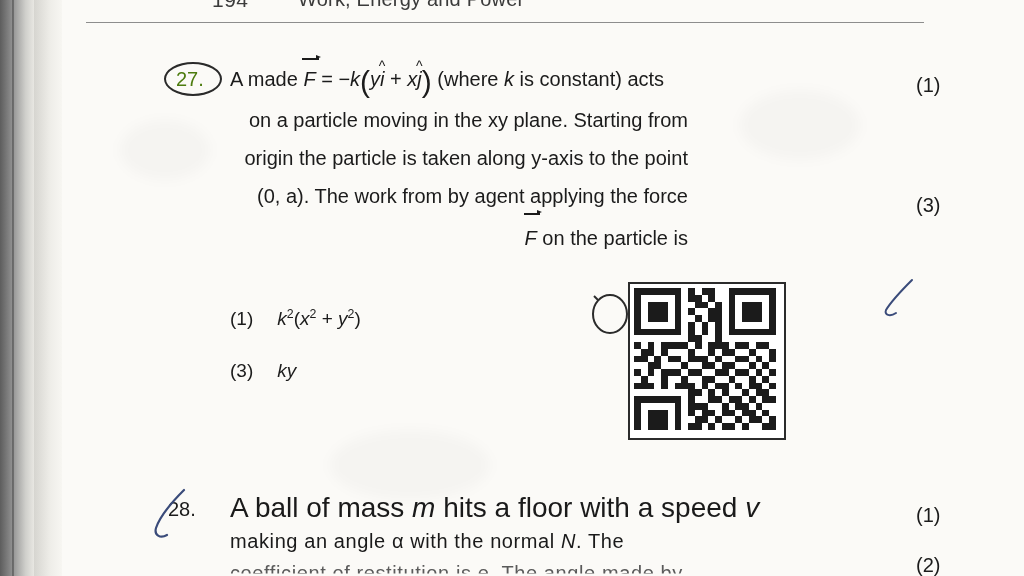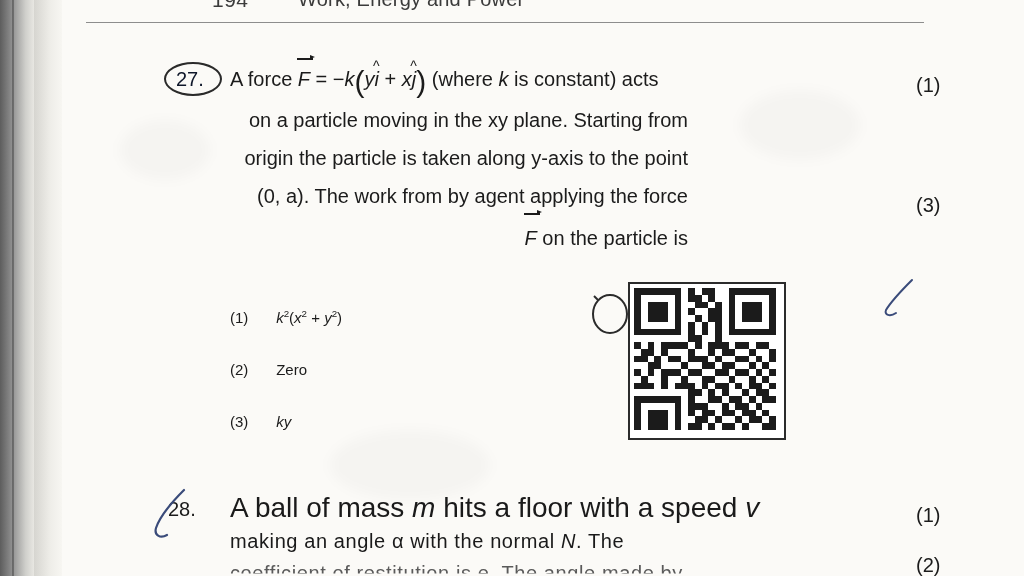--- a/index.html
+++ b/index.html
@@ -96,21 +96,21 @@
     left: -4px; top: 2px;
     width: 58px; height: 34px;
     border: 2px solid #2a2a2a;
     border-radius: 50% / 50%;
     box-sizing: border-box;
   }
   .qnum-text {
     position: absolute;
     left: 8px; top: 8px;
     font-size: 20px;
-    color: #0f172a;
+    color: #4d7c0f;
   }
   .qline {
     font-size: 20px;
     line-height: 38px;
     color: #1b1b1b;
     white-space: nowrap;
   }
   .qline.indent1 { padding-left: 62px; text-align: right; }
 
   
@@ -149,21 +149,21 @@
   }
   sup { font-size: 0.65em; vertical-align: super; }
 
   
   .opts {
     position: absolute;
     left: 230px; top: 288px;
     width: 420px;
   }
   .opt {
-    font-size: 15px;
+    font-size: 19px;
     line-height: 52px;
     color: #1b1b1b;
     white-space: nowrap;
   }
   .opt .lbl { display: inline-block; width: 42px; }
 
   
   .q28 {
     position: absolute;
     left: 168px; top: 492px;
@@ -274,40 +274,36 @@
     <div class="top-num">194</div>
     <div class="top-title">Work, Energy and Power</div>
   </div>
   <div class="top-rule"></div>
 
   <div class="q27">
     <div class="qnum-ellipse"></div>
     <div class="qnum-text">27.</div>
 
     <div class="qline" style="padding-left:62px;">
-      <span>A force </span><span class="vec"><i class="m">F</i><span class="arrowhead"></span></span><span> = −</span><i class="m">k</i><span class="paren-big">(</span><i class="m">y</i><span class="hat">i</span><span> + </span><i class="m">x</i><span class="hat">j</span><span class="paren-big">)</span><span> (where </span><i class="m">k</i><span> is constant) acts</span>
+      <span>A made </span><span class="vec"><i class="m">F</i><span class="arrowhead"></span></span><span> = −</span><i class="m">k</i><span class="paren-big">(</span><i class="m">y</i><span class="hat">i</span><span> + </span><i class="m">x</i><span class="hat">j</span><span class="paren-big">)</span><span> (where </span><i class="m">k</i><span> is constant) acts</span>
     </div>
 
     <div class="qline indent1">on a particle moving in the xy plane. Starting from</div>
     <div class="qline indent1">origin the particle is taken along y-axis to the point</div>
     <div class="qline indent1">(0, a). The work from by agent applying the force</div>
 
     <div class="qline indent1" style="line-height:46px;">
       <span class="vec"><i class="m">F</i><span class="arrowhead"></span></span><span> on the particle is</span>
     </div>
   </div>
 
   <div class="opts">
     <div class="opt">
       <span class="lbl">(1)</span>
       <span><i class="m">k</i><sup>2</sup>(<i class="m">x</i><sup>2</sup> + <i class="m">y</i><sup>2</sup>)</span>
-    </div>
-    <div class="opt">
-      <span class="lbl">(2)</span>
-      <span>Zero</span>
     </div>
     <div class="opt">
       <span class="lbl">(3)</span>
       <span class="m" style="font-style:italic;">ky</span>
     </div>
   </div>
 
   <svg class="magnifier" viewBox="0 0 46 46">
     <ellipse cx="22" cy="22" rx="17" ry="19" fill="none" stroke="#2b2b2b" stroke-width="2"></ellipse>
     <line x1="10" y1="8" x2="6" y2="4" stroke="#2b2b2b" stroke-width="2"></line>

